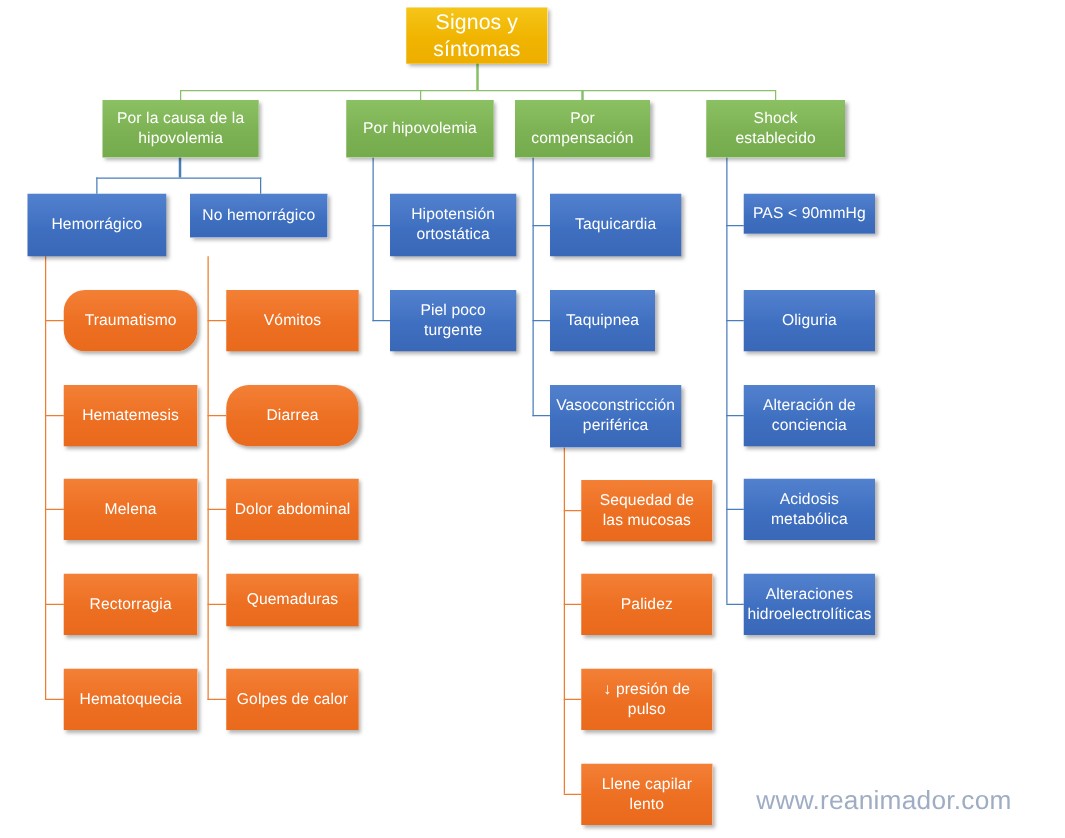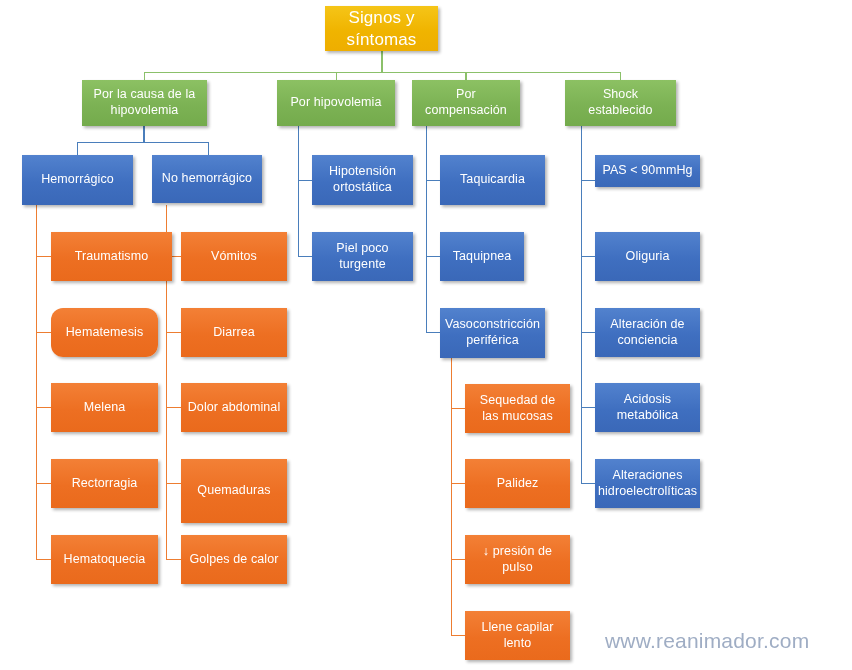--- a/index.html
+++ b/index.html
@@ -117,32 +117,32 @@
   <div class="conn h blue" style="left:581px; top:483px; width:14px;"></div>
 
   <div class="node root" style="left:325px; top:6px; width:113px; height:45px;">Signos y síntomas</div>
 
   <div class="node green" style="left:82px; top:80px; width:125px; height:46px;">Por la causa de la hipovolemia</div>
   <div class="node green" style="left:277px; top:80px; width:118px; height:46px;">Por hipovolemia</div>
   <div class="node green" style="left:412px; top:80px; width:108px; height:46px;">Por compensación</div>
   <div class="node green" style="left:565px; top:80px; width:111px; height:46px;">Shock establecido</div>
 
   <div class="node blue" style="left:22px; top:155px; width:111px; height:50px;">Hemorrágico</div>
-  <div class="node blue" style="left:152px; top:155px; width:110px; height:48px;">No hemorrágico</div>
+  <div class="node blue" style="left:152px; top:155px; width:110px; height:35px;">No hemorrágico</div>
 
-  <div class="node orange" style="left:51px; top:232px; width:121px; height:49px;">Traumatismo</div>
-  <div class="node orange" style="left:51px; top:308px; width:107px; height:49px;border-radius:12px;">Hematemesis</div>
+  <div class="node orange" style="left:51px; top:232px; width:107px; height:49px;border-radius:17px;">Traumatismo</div>
+  <div class="node orange" style="left:51px; top:308px; width:107px; height:49px;">Hematemesis</div>
   <div class="node orange" style="left:51px; top:383px; width:107px; height:49px;">Melena</div>
   <div class="node orange" style="left:51px; top:459px; width:107px; height:49px;">Rectorragia</div>
   <div class="node orange" style="left:51px; top:535px; width:107px; height:49px;">Hematoquecia</div>
 
   <div class="node orange" style="left:181px; top:232px; width:106px; height:49px;">Vómitos</div>
-  <div class="node orange" style="left:181px; top:308px; width:106px; height:49px;">Diarrea</div>
+  <div class="node orange" style="left:181px; top:308px; width:106px; height:49px;border-radius:18px;">Diarrea</div>
   <div class="node orange" style="left:181px; top:383px; width:106px; height:49px;">Dolor abdominal</div>
-  <div class="node orange" style="left:181px; top:459px; width:106px; height:64px;">Quemaduras</div>
+  <div class="node orange" style="left:181px; top:459px; width:106px; height:42px;">Quemaduras</div>
   <div class="node orange" style="left:181px; top:535px; width:106px; height:49px;">Golpes de calor</div>
 
   <div class="node blue" style="left:312px; top:155px; width:101px; height:50px;">Hipotensión ortostática</div>
   <div class="node blue" style="left:312px; top:232px; width:101px; height:49px;">Piel poco turgente</div>
 
   <div class="node blue" style="left:440px; top:155px; width:105px; height:50px;">Taquicardia</div>
   <div class="node blue" style="left:440px; top:232px; width:84px; height:49px;">Taquipnea</div>
   <div class="node blue" style="left:440px; top:308px; width:105px; height:50px;">Vasoconstricción periférica</div>
 
   <div class="node orange" style="left:465px; top:384px; width:105px; height:49px;">Sequedad de las mucosas</div>

